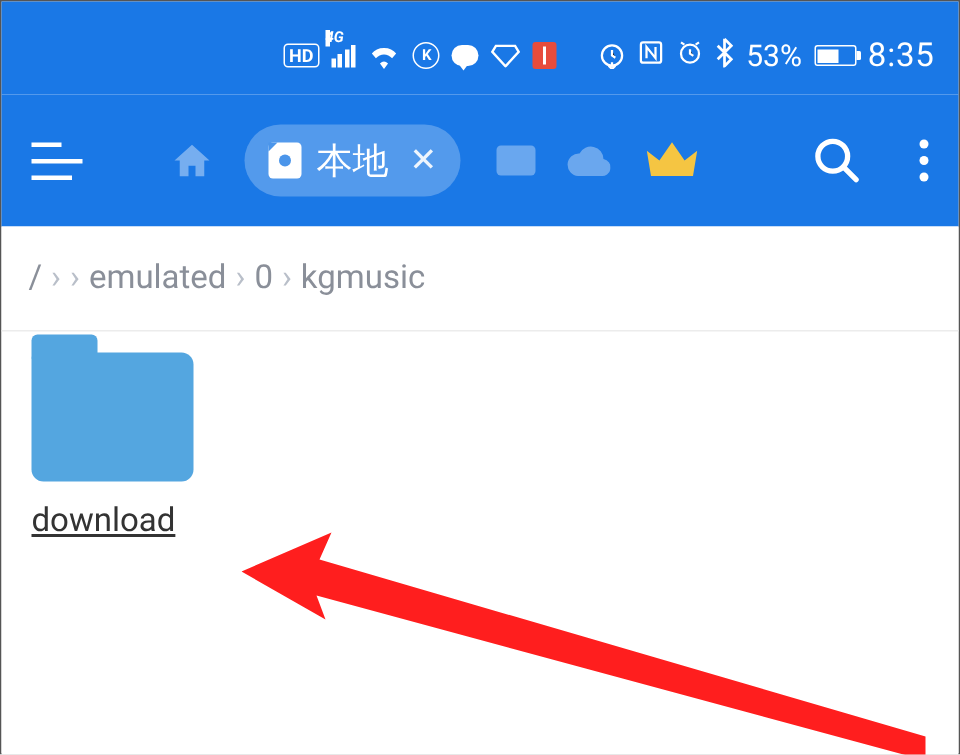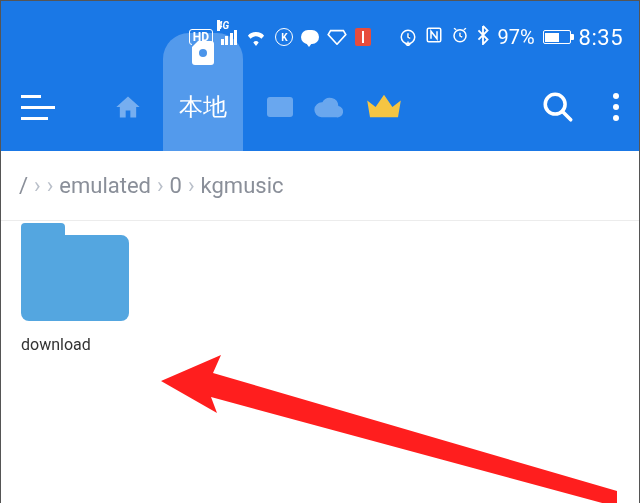--- a/index.html
+++ b/index.html
@@ -38,23 +38,23 @@
     display: flex; align-items: center; gap: 14px; padding: 0 20px;
   }
   .hamburger { width: 34px; display: flex; flex-direction: column; gap: 8px; cursor: pointer;}
   .hamburger span { height: 3px; background: #fff; border-radius: 0;}
   .hamburger span:nth-child(1){ width: 60%; }
   .hamburger span:nth-child(2){ width: 100%; }
   .hamburger span:nth-child(3){ width: 80%; }
   .homefaded { opacity: 0.4; margin-left: 44px;}
   .homefaded svg { display:block;}
   .tabchip {
-    display: flex; align-items:center; gap: 26px;
+    display: flex; align-items:center; gap: 10px;
     background: rgba(255,255,255,0.25); border-radius: 26px;
-    padding: 8px 16px; margin-left: 6px; flex-direction: column;
+    padding: 8px 16px; margin-left: 6px;
   }
   .sdicon { width: 22px; height: 24px; background: #fff; border-radius: 3px 3px 3px 3px; position:relative;}
   .sdicon::before{ content:""; position:absolute; left:0; top:0; width:0;height:0;border-top:6px solid #4b95ea;border-right:6px solid transparent;}
   .sdicon::after{ content:""; position:absolute; left:50%; top:50%; transform:translate(-50%,-50%); width:8px;height:8px;border-radius:50%;background:#4b95ea;}
   .tabchip .lbl { font-size: 24px; }
   .tabchip .x { font-size: 22px; opacity: 0.9; margin-left: 4px;}
   .faded { opacity: 0.35; }
   .cardico{ width:26px;height:20px;background:#fff;border-radius:3px; margin-left:10px;}
   .cloudico svg{display:block;}
   .crown svg { display:block;}
@@ -87,21 +87,21 @@
   .grid { padding: 14px 20px; display:flex; gap: 30px; }
   .folderitem { width: 120px; text-align: left; cursor:pointer;}
   .foldericon {
     width: 108px; height: 86px; background: #54a6e0; border-radius: 4px 8px 8px 8px;
     position: relative; margin-bottom: 14px;
   }
   .foldericon::before{
     content:""; position:absolute; top:-12px; left:0; width:44px; height:16px;
     background:#54a6e0; border-radius: 4px 4px 0 0;
   }
-  .foldername { font-size: 16px; color: #333; }
+  .foldername { font-size: 22px; color: #333; text-decoration: underline; }
 
   
   .arrow { position:absolute; left: 160px; top: 200px; pointer-events:none;}
   .arrow svg { display:block; }
 </style>
 </head>
 <body>
 <div class="frame">
 
   <div class="statusbar">
@@ -146,21 +146,21 @@
         <svg width="18" height="18" viewBox="0 0 24 24">
             <circle cx="12" cy="13" r="8" fill="none" stroke="#fff" stroke-width="2"></circle>
             <path stroke="#fff" stroke-width="2" d="M12 9v4l3 2M4 3l3 2M20 3l-3 2"></path>
           </svg>
       </span>
       <span>
         <svg width="12" height="20" viewBox="0 0 12 22">
             <path fill="none" stroke="#fff" stroke-width="2" d="M6 1v20l5-5-10-10M6 1l5 5-10 10"></path>
           </svg>
       </span>
-      <span class="pct">97%</span>
+      <span class="pct">53%</span>
       <span class="batt">
           <span class="fill" style="width: 52%;"></span>
         </span>
       <span class="time">8:35</span>
     </div>
   </div>
 
   <div class="appbar">
     <div class="hamburger">
       <span></span>

